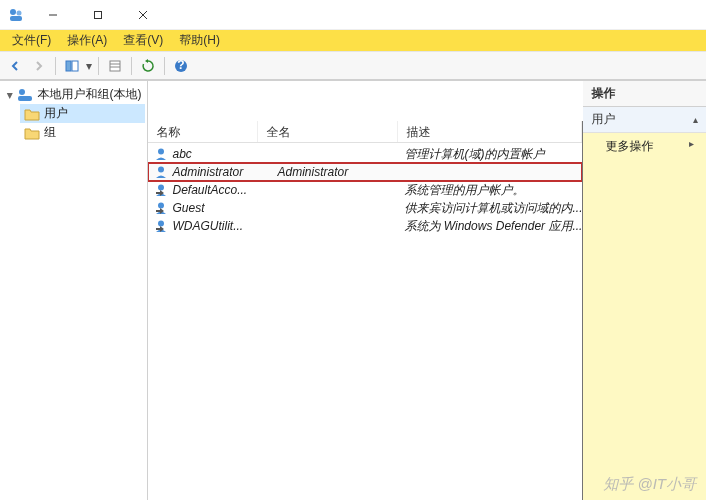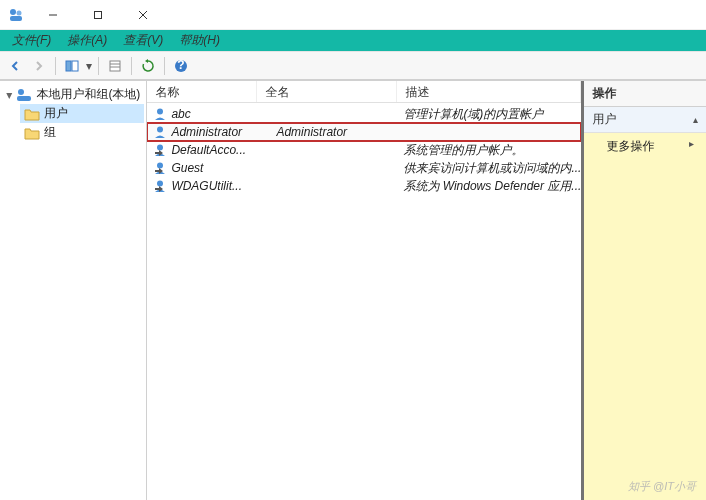--- a/index.html
+++ b/index.html
@@ -4,57 +4,57 @@
   <style>
     * { box-sizing: border-box; margin: 0; padding: 0; font-family: "Microsoft YaHei", "Segoe UI", Tahoma, sans-serif; font-size: 12px; }
     body { background: #fff; width: 706px; height: 500px; overflow: hidden; position: relative; }
     
     .titlebar { height: 30px; display: flex; align-items: center; padding: 0 0 0 8px; background: #fff; border-bottom: 1px solid #eee; }
     .titlebar .app-icon { width: 16px; height: 16px; margin-right: 6px; }
     .titlebar .title { flex: 1; color: #333; }
     .titlebar .win-controls { display: flex; }
     .titlebar .win-btn { width: 45px; height: 30px; display: flex; align-items: center; justify-content: center; color: #333; }
     
-    .menubar { height: 22px; display: flex; align-items: center; padding: 0 4px; background: #14b8a6; border-bottom: 1px solid #e5e5e5; font-style: italic; }
+    .menubar { height: 22px; display: flex; align-items: center; padding: 0 4px; background: #fde047; border-bottom: 1px solid #e5e5e5; }
     .menubar .menu-item { padding: 2px 8px; color: #333; cursor: default; }
     
     .toolbar { height: 28px; display: flex; align-items: center; padding: 0 4px; background: #f7f7f7; border-bottom: 1px solid #d0d0d0; gap: 2px; }
     .toolbar .tb-btn { width: 22px; height: 22px; display: flex; align-items: center; justify-content: center; border: 1px solid transparent; }
     .toolbar .sep { width: 1px; height: 18px; background: #ccc; margin: 0 3px; }
     .toolbar .dd { width: 8px; display:flex; align-items:center; justify-content:center; color:#555;}
     
     .body { display: flex; height: calc(500px - 30px - 22px - 28px); border-top: 1px solid #d0d0d0; }
     
     .tree { width: 190px; border-right: 1px solid #d0d0d0; padding: 4px 2px; background: #fff; overflow: auto; }
     .tree-item { display: flex; align-items: center; padding: 1px 4px; gap: 4px; color: #222; cursor: default; white-space: nowrap; }
     .tree-item .exp { width: 10px; text-align:center; color:#666; }
     .tree-item.selected { background: #cce8ff; }
     .tree-children { padding-left: 18px; }
     .tree-icon { width: 16px; height: 14px; flex-shrink: 0; }
     
-    .main { flex: 1; display: flex; flex-direction: column; border-right: 3px solid #737373; }
+    .main { flex: 1; display: flex; flex-direction: column; border-right: 1px solid #737373; margin-top: 40px; }
     .list-header { display: flex; height: 22px; background: #fff; border-bottom: 1px solid #e0e0e0; }
     .list-header .col { padding: 3px 8px; color: #333; border-right: 1px solid #eee; }
     .col-name { width: 110px; }
     .col-full { width: 140px; }
     .col-desc { flex: 1; }
     .list-body { flex: 1; overflow: auto; padding-top: 2px; }
     .row { display: flex; align-items: center; height: 18px; padding: 0 0 0 6px; cursor: default; }
     .row .cell { white-space: nowrap; overflow: hidden; text-overflow: ellipsis; color: #222; font-style: italic; }
     .row .cell.col-name { display:flex; align-items:center; gap:4px; }
     .row.highlighted { outline: 2px solid #c03030; outline-offset: -1px; background: #fafafa; gap: 13px; }
     .user-icon { width: 14px; height: 14px; flex-shrink: 0; }
     
     .actions { width: 158px; background: #fef9c3; display: flex; flex-direction: column; }
     .actions-header { padding: 4px 8px; font-weight: bold; color: #333; border-bottom: 1px solid #d0d0d0; background:#f7f7f7; }
     .actions-section { padding: 4px 8px; display:flex; align-items:center; justify-content:space-between; background: #eef4fb; border-bottom: 1px solid #e0e0e0; color:#333; }
     .actions-link { padding: 5px 12px 5px 22px; color: #222; display:flex; align-items:flex-start; justify-content:space-between; }
     .chev { font-size:10px; color:#555; }
     
-    .watermark { position: absolute; right: 10px; bottom: 6px; color: rgba(180,180,180,0.9); font-size: 11px; font-style: italic; pointer-events:none; }
+    .watermark { position: absolute; right: 10px; bottom: 6px; color: rgba(180,180,180,0.9); font-size: 15px; font-style: italic; pointer-events:none; }
   </style>
 </head>
 <body>
 
 <div class="titlebar">
   <span class="app-icon">
     <svg viewBox="0 0 16 16">
         <circle cx="5" cy="5" r="3" fill="#4a90d9"></circle>
         <circle cx="11" cy="6" r="2.5" fill="#7bb1e8"></circle>
         <rect x="2" y="9" width="12" height="5" rx="2" fill="#4a90d9"></rect>

